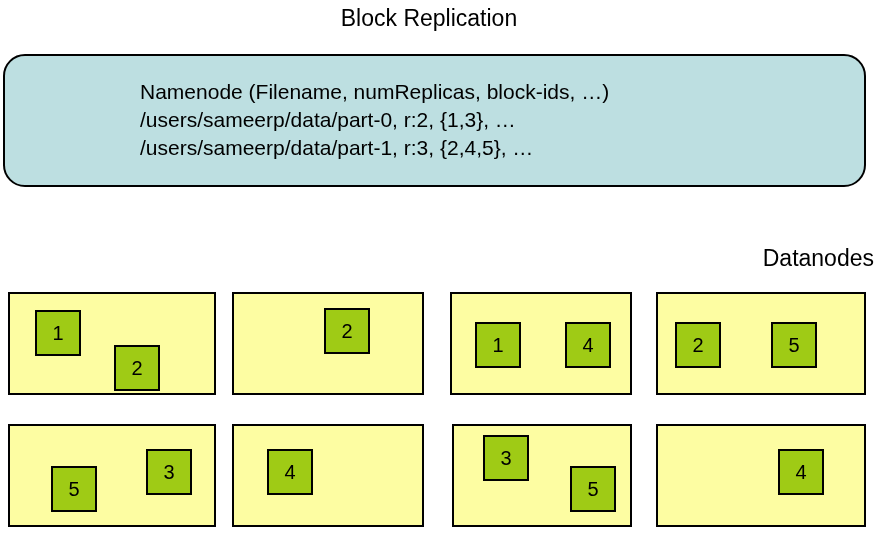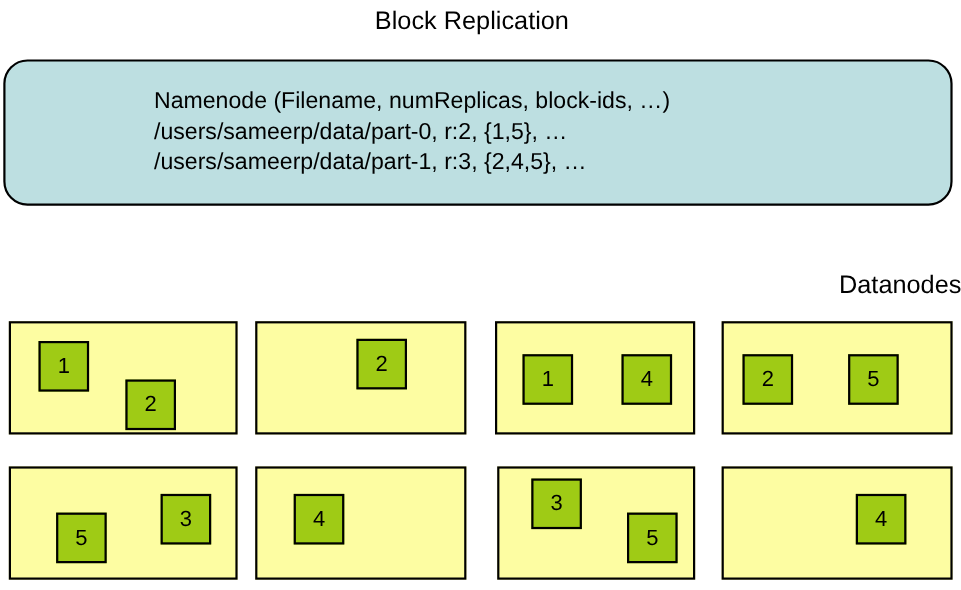--- a/index.html
+++ b/index.html
@@ -90,21 +90,21 @@
     color: #000000;
   }
 </style>
 </head>
 <body>
 
 <div id="diagram-title">Block Replication</div>
 
 <div id="namenode-box">
   <div id="namenode-text">Namenode (Filename, numReplicas, block-ids, …)
-/users/sameerp/data/part-0, r:2, {1,5}, …
+/users/sameerp/data/part-0, r:2, {1,3}, …
 /users/sameerp/data/part-1, r:3, {2,4,5}, …</div>
 </div>
 
 <div id="datanodes-label">Datanodes</div>
 
 <div id="datanode-grid">
     <div class="datanode" style="left: 8px; top: 292px; width: 208px; height: 103px; background: rgb(253, 253, 162); border-color: rgb(0, 0, 0);">
       <div class="block" style="left: 25px; top: 16px; background: rgb(159, 203, 21); border-color: rgb(0, 0, 0);"><span>1</span></div>
       <div class="block" style="left: 104px; top: 51px; background: rgb(159, 203, 21); border-color: rgb(0, 0, 0);"><span>2</span></div>
     </div>

